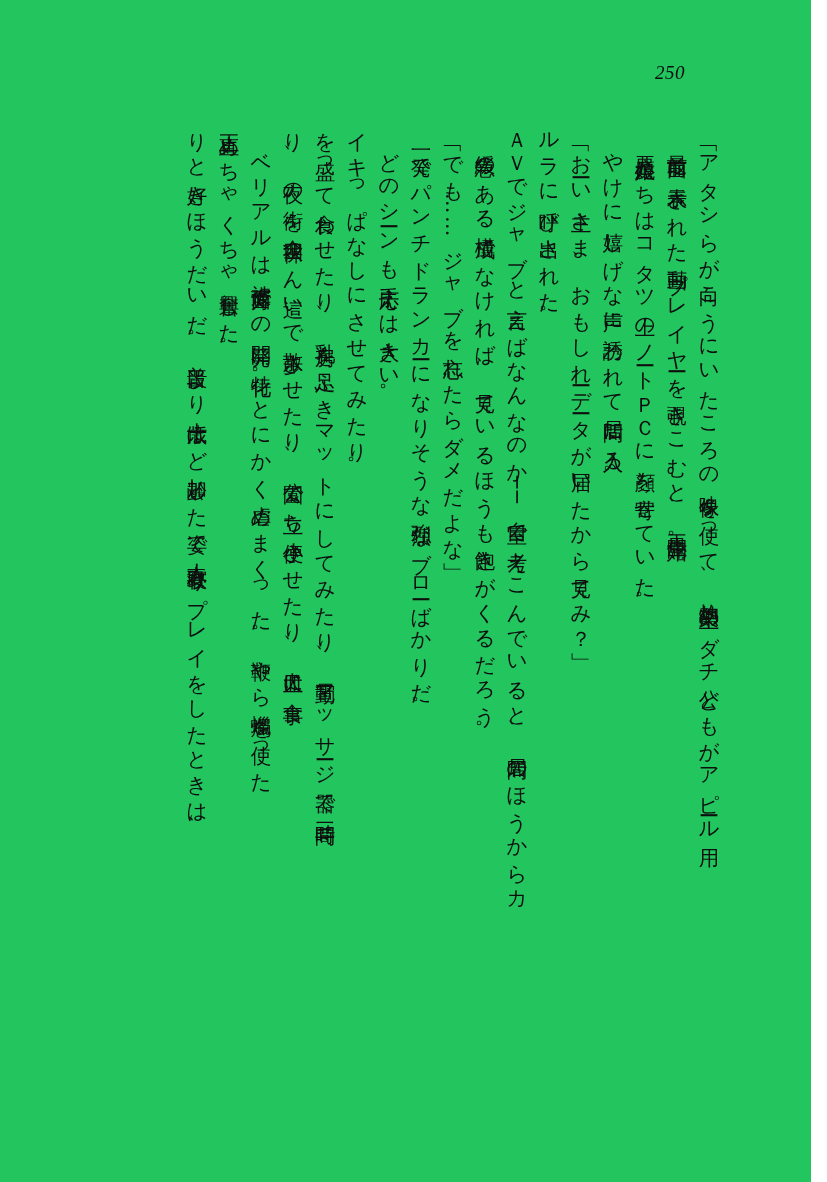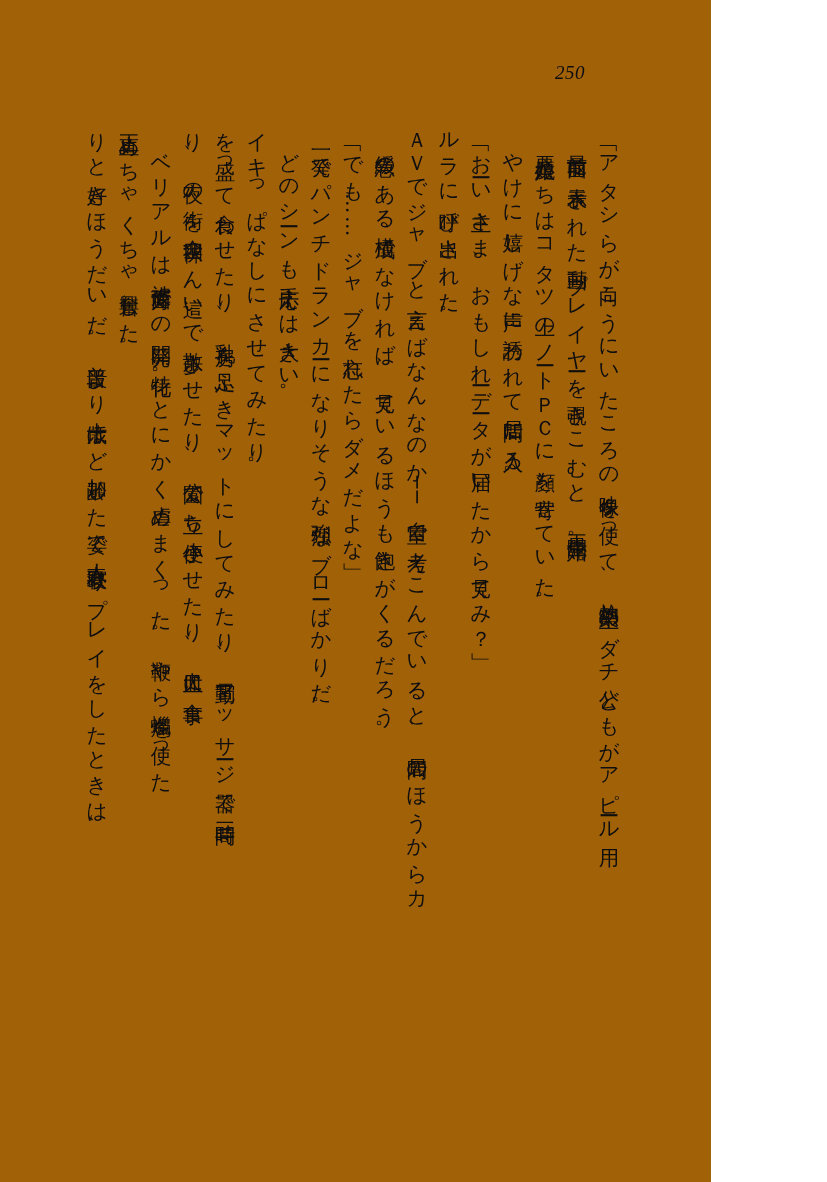--- a/index.html
+++ b/index.html
@@ -6,23 +6,23 @@
     margin: 0;
     padding: 0;
     background: #ffffff;
   }
   body {
     font-family: "Liberation Serif", "DejaVu Serif", serif;
     color: #111111;
   }
   #page {
     position: relative;
-    width: 711px;
+    width: 811px;
     height: 1182px;
-    background: #a16207;
+    background: #22c55e;
     overflow: hidden;
   }
   
   #page-number {
     position: absolute;
     top: 62px;
     right: 126px;
     font-family: "Liberation Serif", "DejaVu Serif", serif;
     font-style: italic;
     font-size: 19px;

